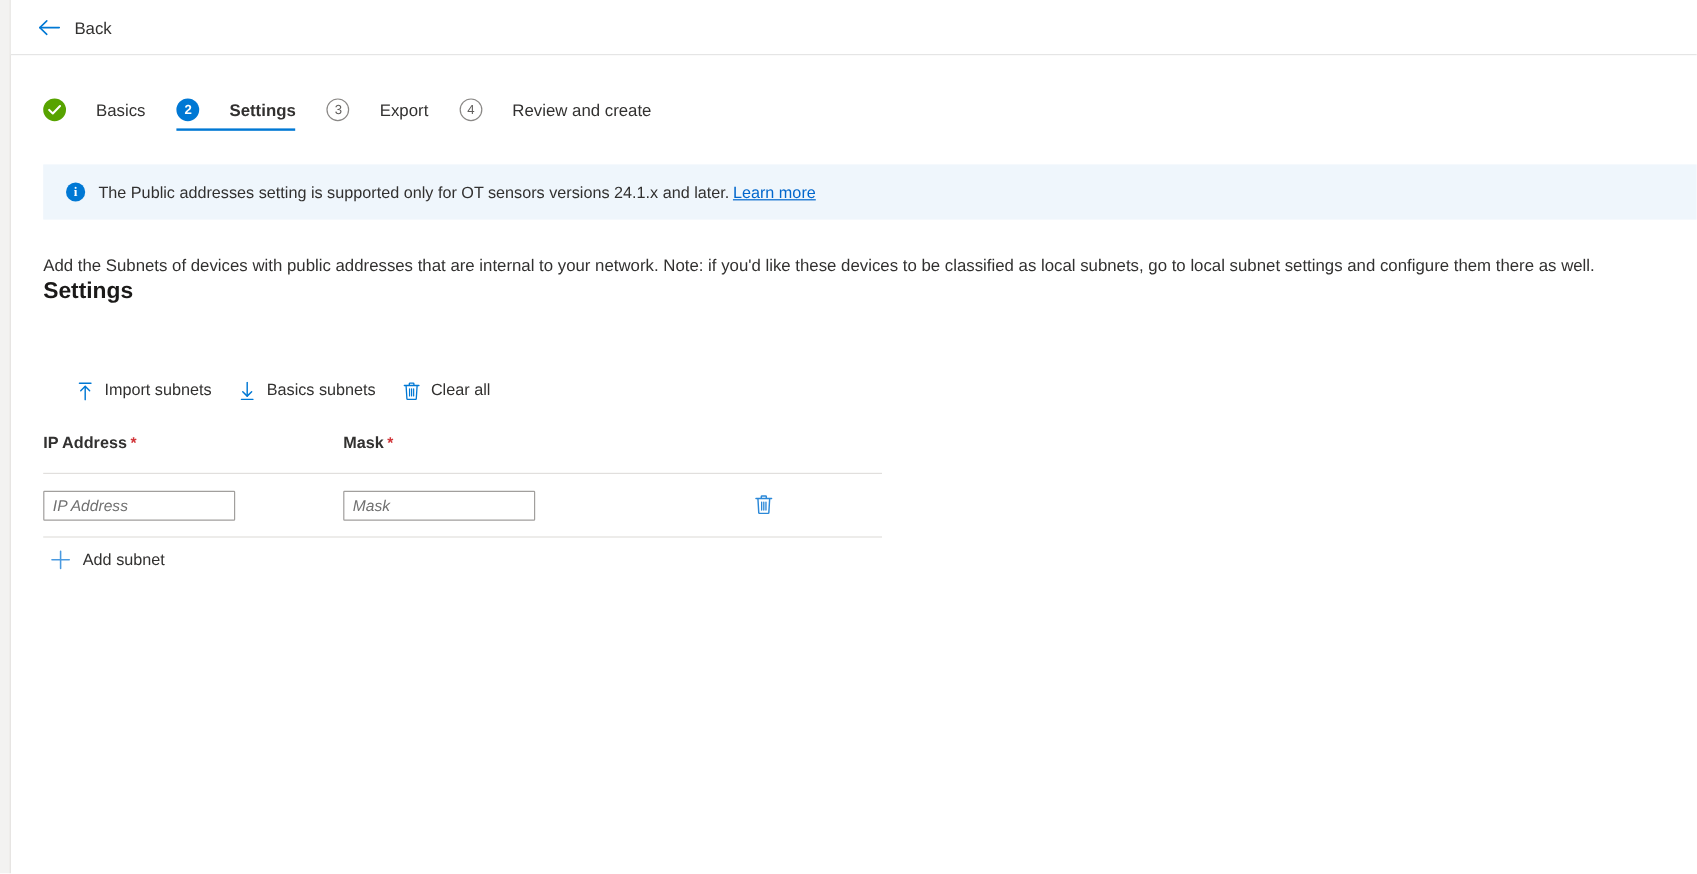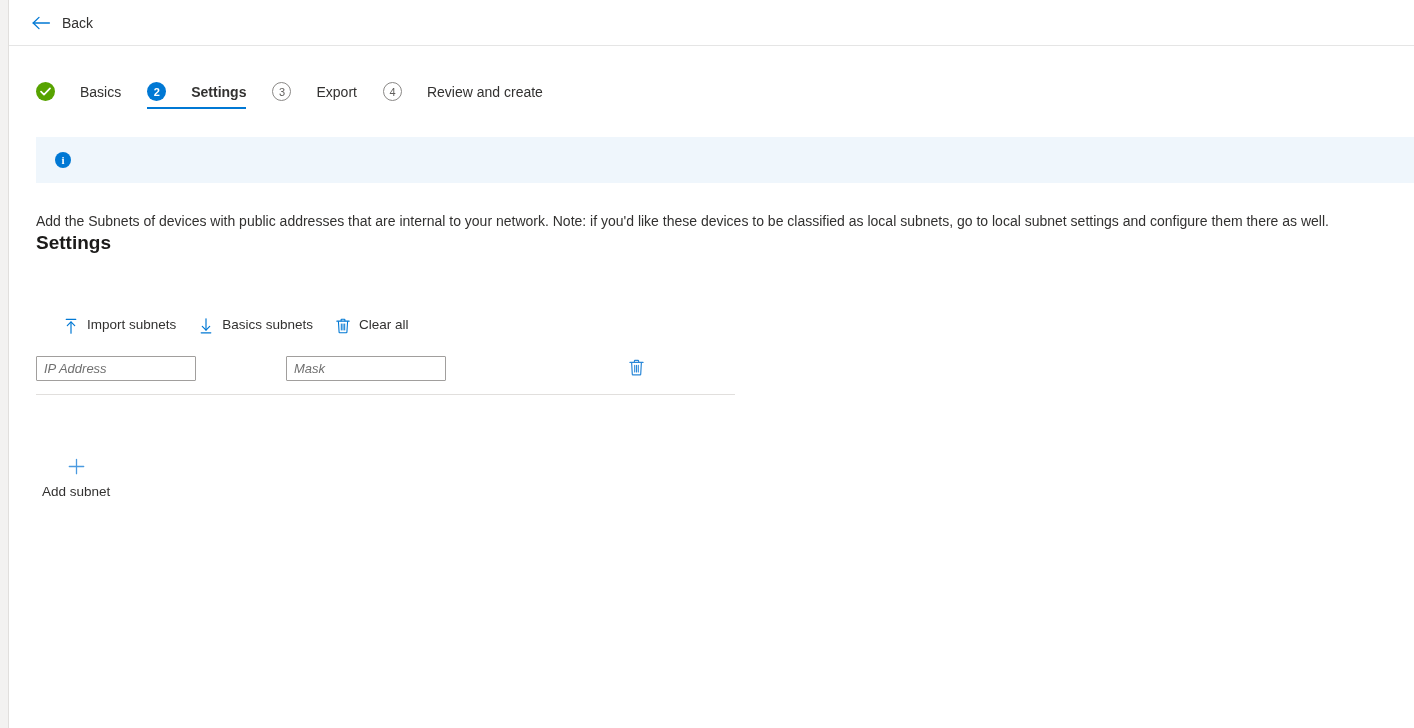--- a/index.html
+++ b/index.html
@@ -249,21 +249,20 @@
     position: absolute;
     left: 36px; top: 453px;
     display: flex;
     align-items: center;
     gap: 10px;
     padding: 5px 8px 5px 6px;
     background: none;
     border: none;
     cursor: pointer;
     font-family: "Liberation Sans", sans-serif;
-    flex-direction: column;
   }
   .add-subnet .add-label {
     font-size: 13.5px;
     color: #323130;
     line-height: 1;
   }
 </style>
 </head>
 <body>
 
@@ -303,20 +302,23 @@
   </div>
 
   <div class="step">
     <span class="badge upcoming">4</span>
     <span class="step-label">Review and create</span>
   </div>
 </nav>
 
 <div class="info-banner">
   <span class="info-icon">i</span>
+  <span class="info-text">
+    <span>The Public addresses setting is supported only for OT sensors versions 24.1.x and later.</span><a class="info-link" href="#">Learn more</a>
+  </span>
 </div>
 
 <p class="description">Add the Subnets of devices with public addresses that are internal to your network. Note: if you'd like these devices to be classified as local subnets, go to local subnet settings and configure them there as well.</p>
 
 <h2 class="section-title">Settings</h2>
 
 <div class="toolbar">
   <button class="tb-btn">
     <span class="tb-icon">
       <svg width="14" height="16" viewBox="0 0 14 16" fill="none" aria-hidden="true">
@@ -346,20 +348,29 @@
         <path d="M5.1 3.2V1.8c0-.3.2-.5.5-.5h2.8c.3 0 .5.2.5.5v1.4" stroke="#0078d4" stroke-width="1.1" fill="none" stroke-linejoin="round"></path>
         <path d="M2.4 3.2l.7 11.1c0 .3.3.5.6.5h6.6c.3 0 .6-.2.6-.5l.7-11.1" stroke="#0078d4" stroke-width="1.1" fill="none" stroke-linejoin="round"></path>
         <path d="M5.3 6v6M7 6v6M8.7 6v6" stroke="#0078d4" stroke-width="1" stroke-linecap="round"></path>
       </svg>
     </span>
     <span class="tb-label">Clear all</span>
   </button>
 </div>
 
 <div class="subnet-table">
+  <div class="thead">
+    <div class="th col-ip">
+      <span>IP Address</span><span class="req">*</span>
+    </div>
+    <div class="th col-mask">
+      <span>Mask</span><span class="req">*</span>
+    </div>
+    <div class="th col-action"></div>
+  </div>
 
   <div class="trow">
     <div class="col-ip">
       <input class="cell-input" type="text" value="" placeholder="IP Address" style="">
     </div>
     <div class="col-mask">
       <input class="cell-input" type="text" value="" placeholder="Mask" style="">
     </div>
     <div class="col-action">
       <button class="row-delete">

